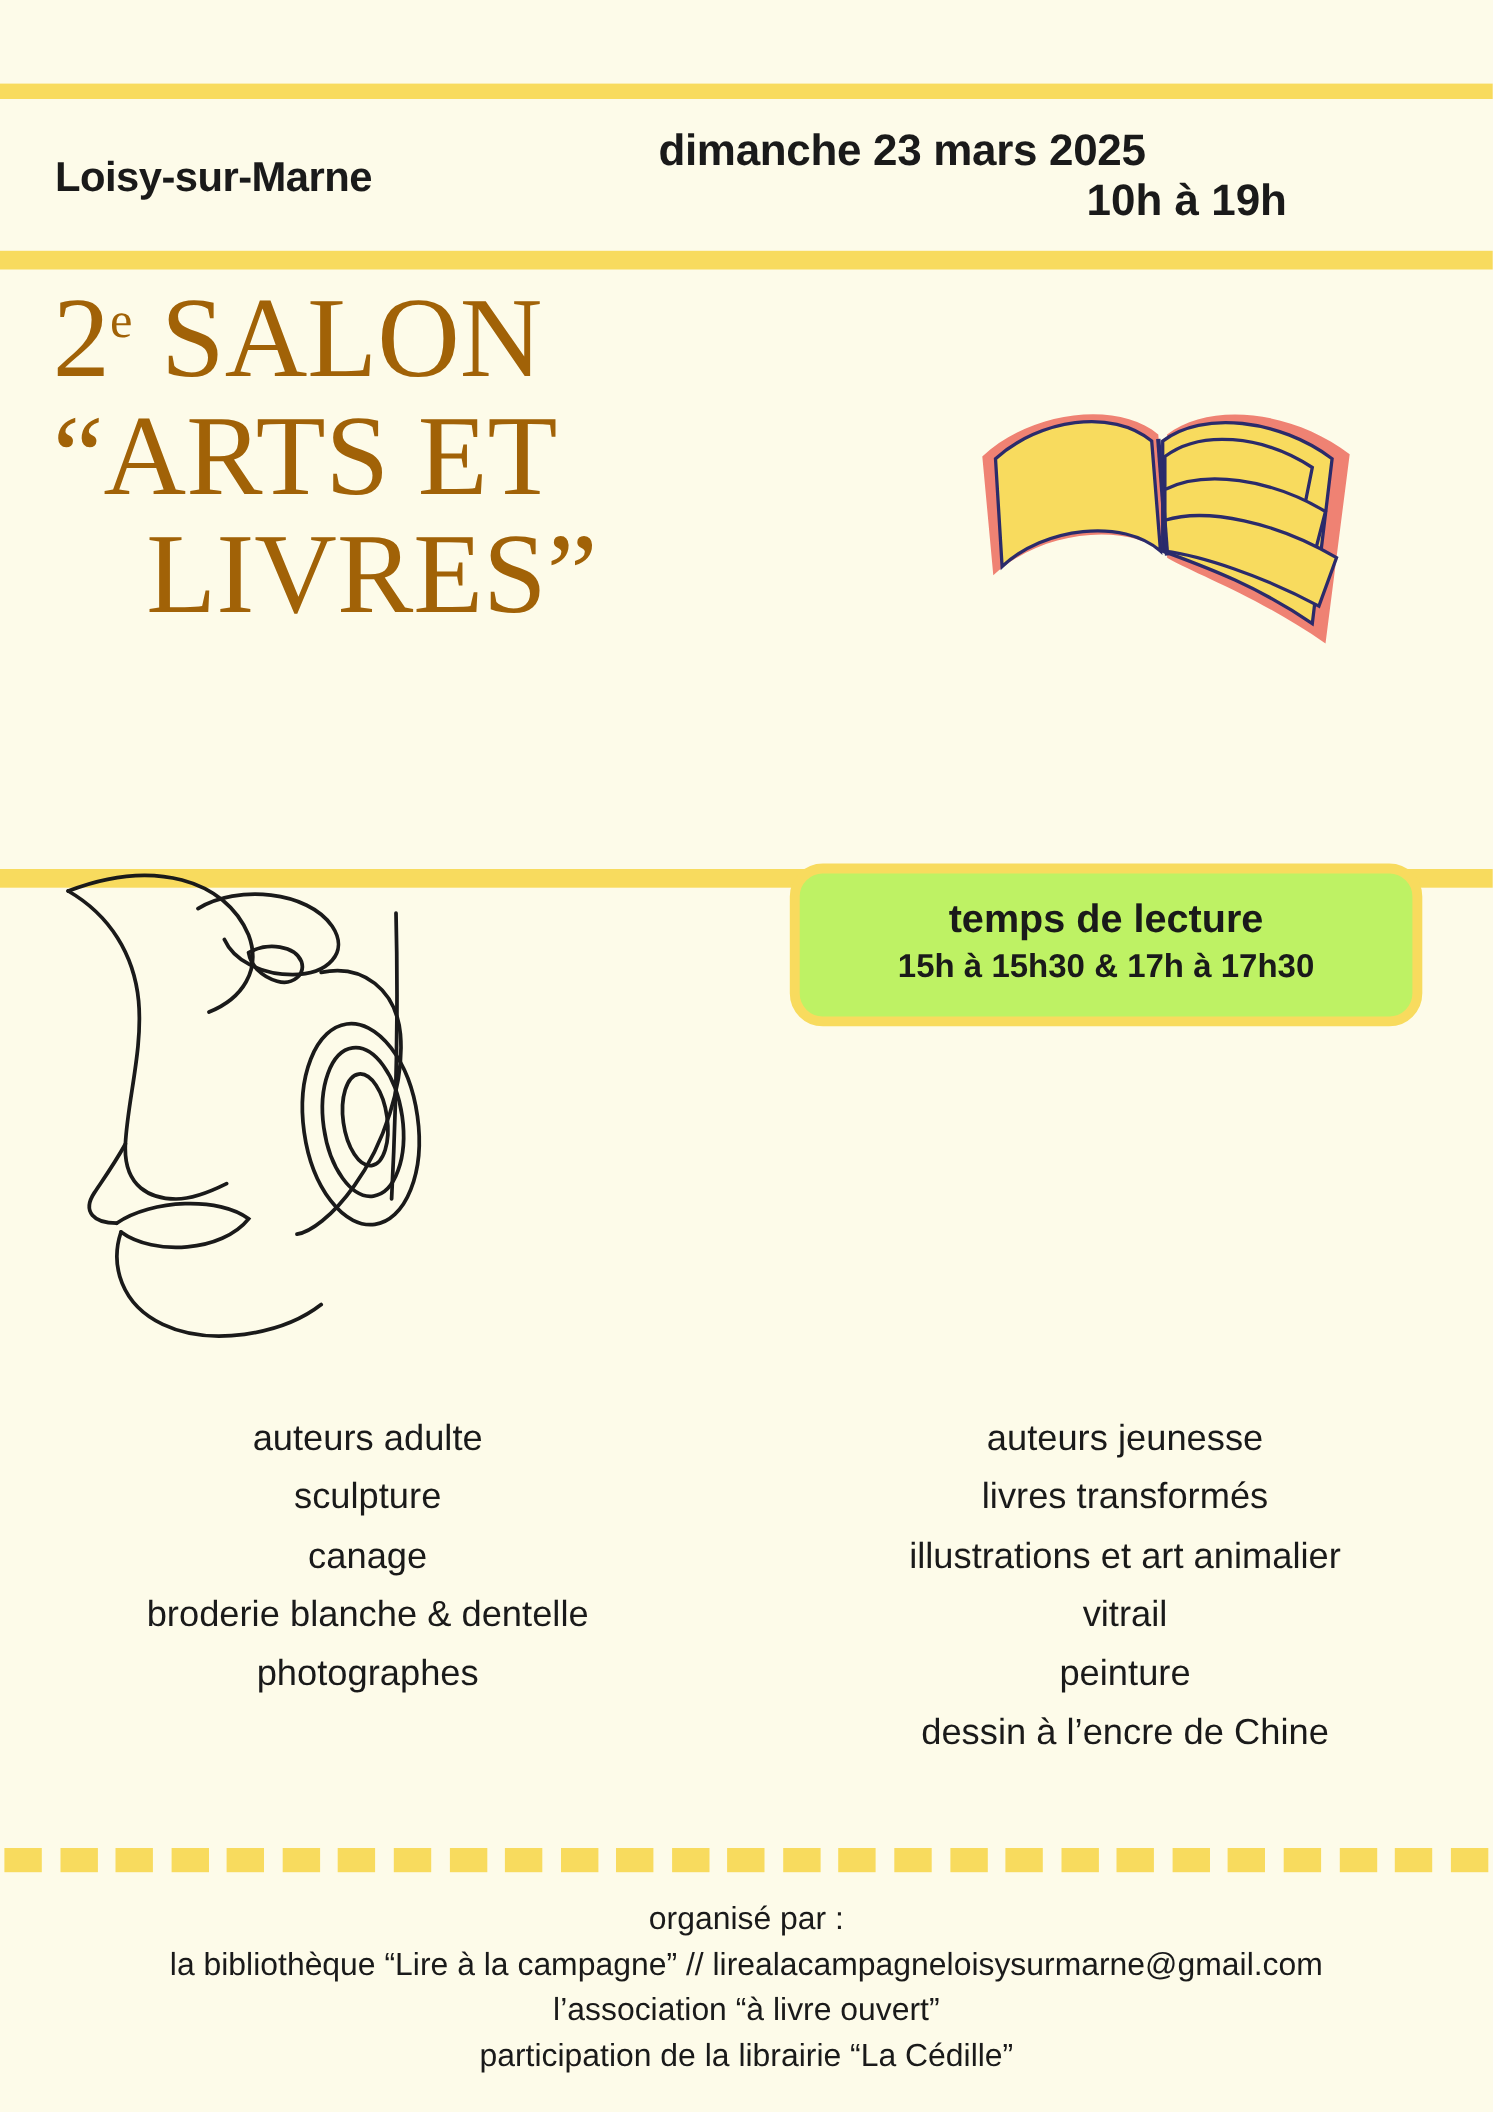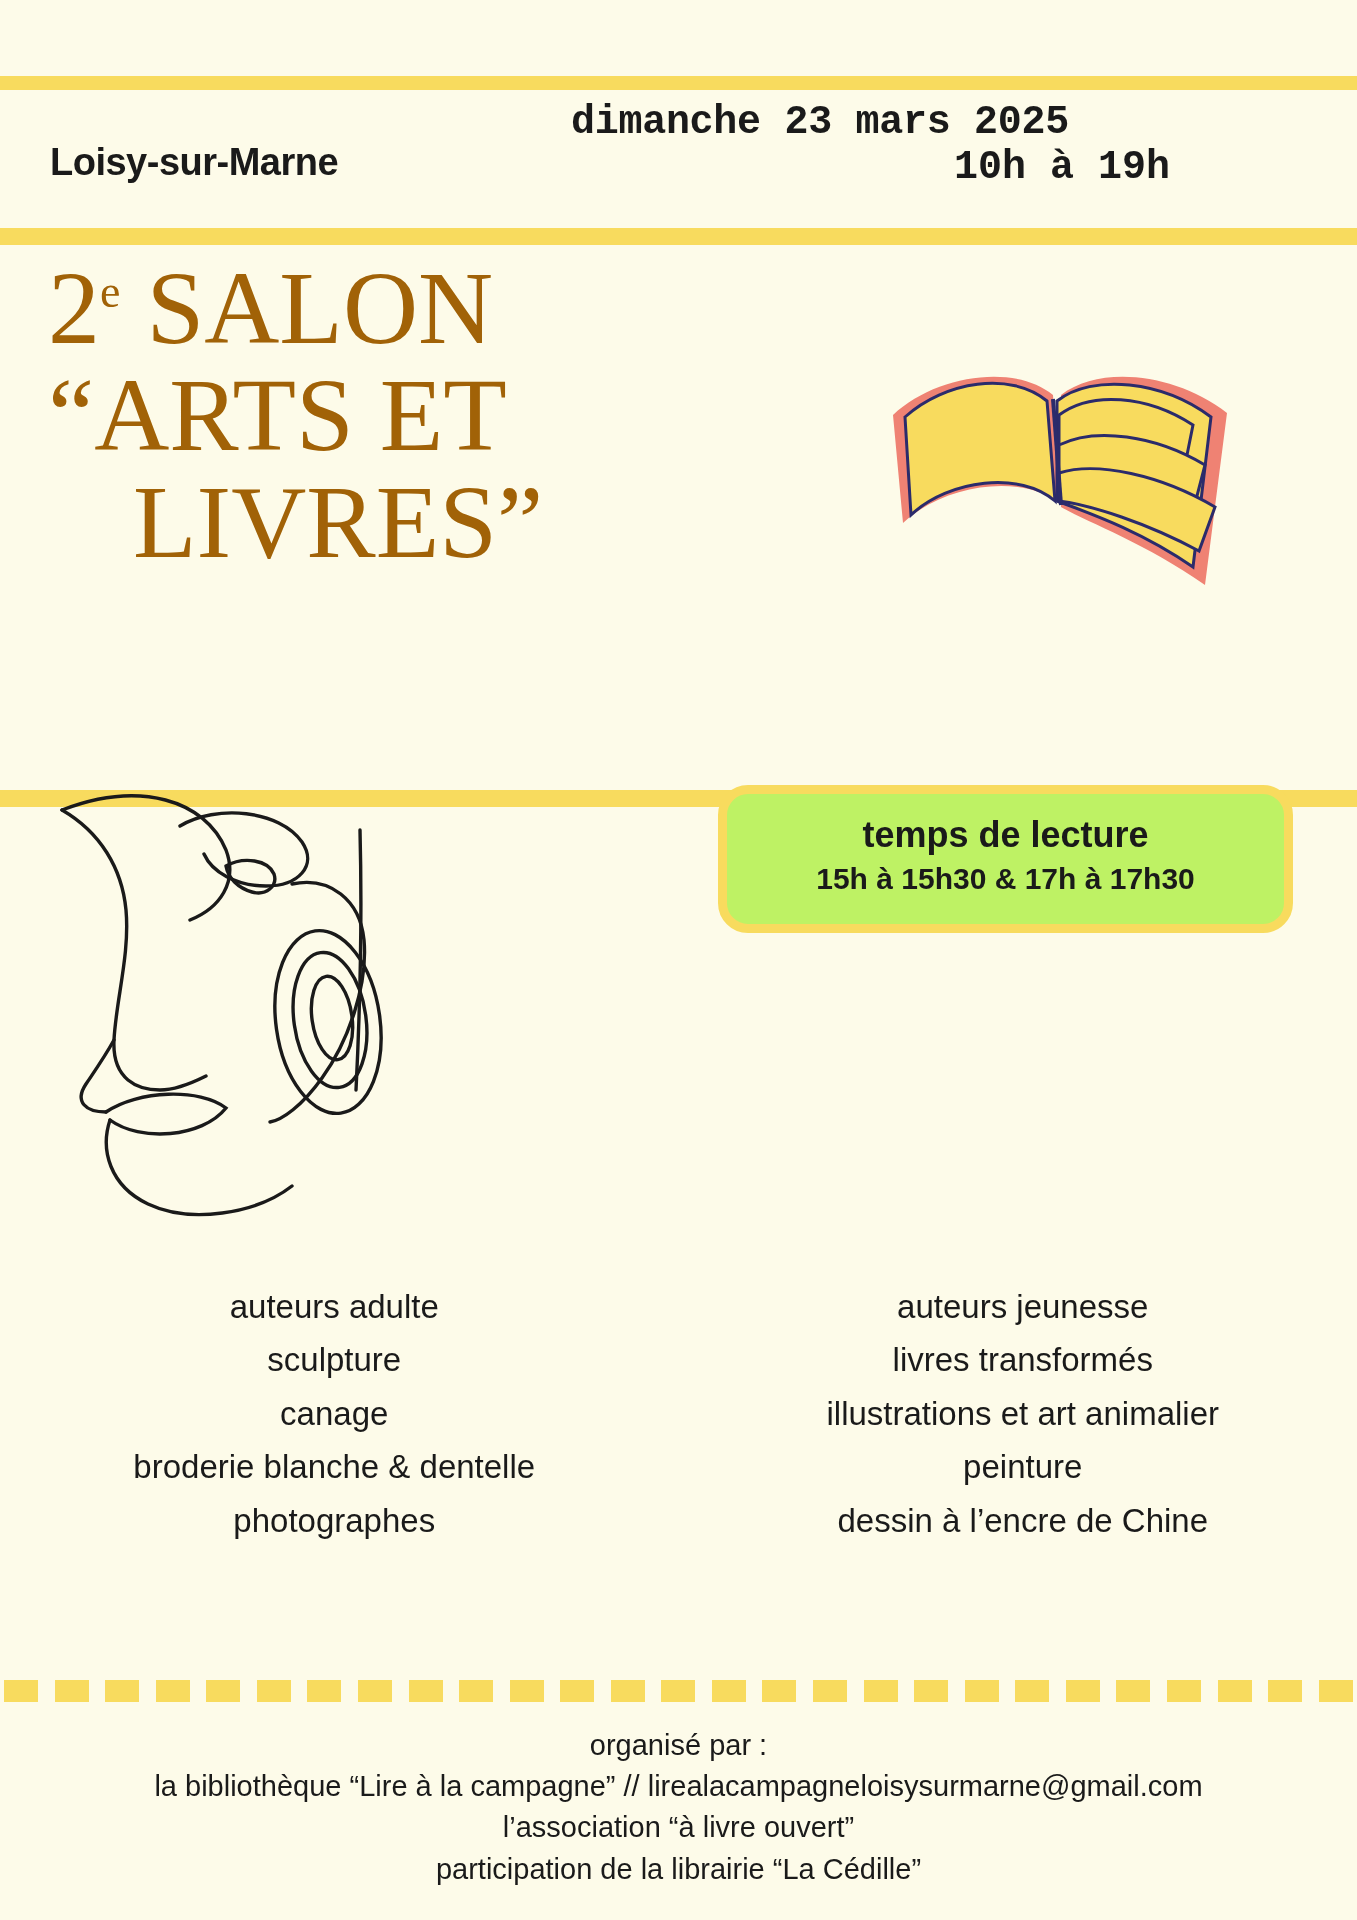--- a/index.html
+++ b/index.html
@@ -46,24 +46,23 @@
     left: 32px;
     top: 46px;
     font-size: 38px;
     font-weight: bold;
     letter-spacing: -0.5px;
     margin-left: 18px;
   }
   .datebox {
     position: absolute;
     left: 470px;
-    top: 6px;
+    top: 20px;
     width: 700px;
     text-align: center;
-    font-family: Liberation Mono, monospace;
   }
   .date-line1 {
     font-size: 40px;
     font-weight: bold;
     line-height: 1.12;
     letter-spacing: -0.3px;
   }
   .date-line2 {
     font-size: 40px;
     font-weight: bold;
@@ -274,20 +273,21 @@
       <div>auteurs adulte</div>
       <div>sculpture</div>
       <div>canage</div>
       <div>broderie blanche &amp; dentelle</div>
       <div>photographes</div>
     </div>
     <div class="col col-right">
       <div>auteurs jeunesse</div>
       <div>livres transformés</div>
       <div>illustrations et art  animalier</div>
+      <div>vitrail</div>
       <div>peinture</div>
       <div>dessin à l’encre de Chine</div>
     </div>
   </div>
 
   <div class="dashes">
     <span class="dash"></span>
     <span class="dash"></span>
     <span class="dash"></span>
     <span class="dash"></span>

